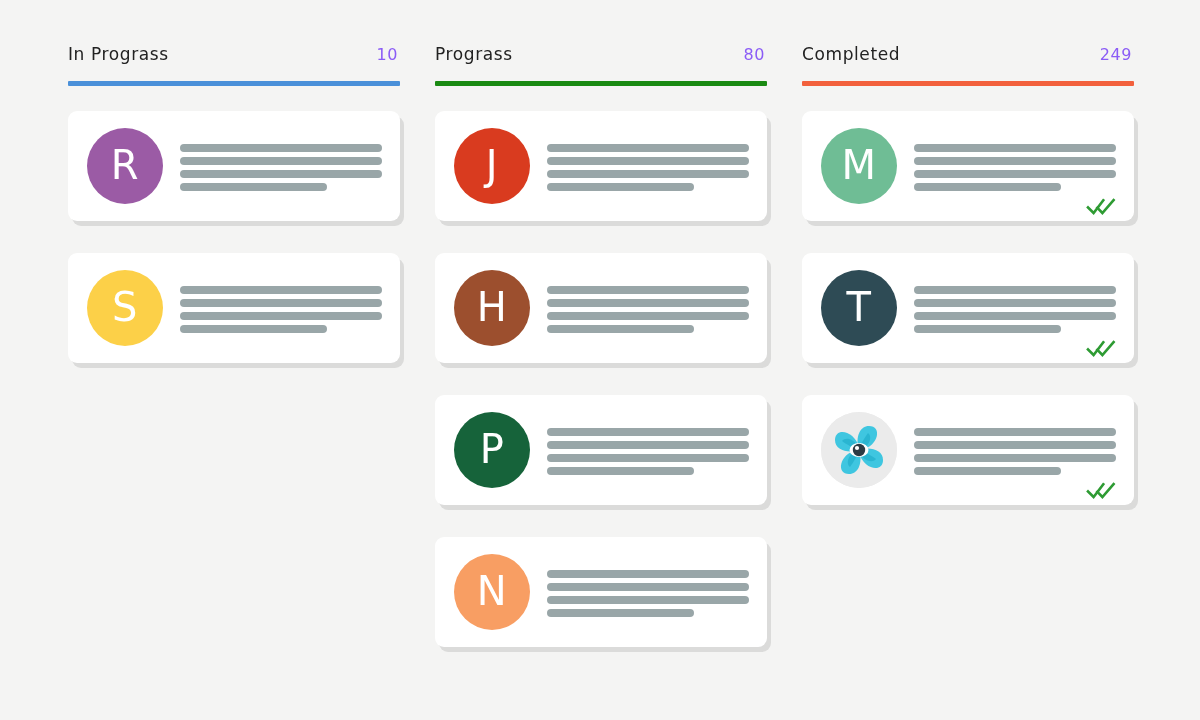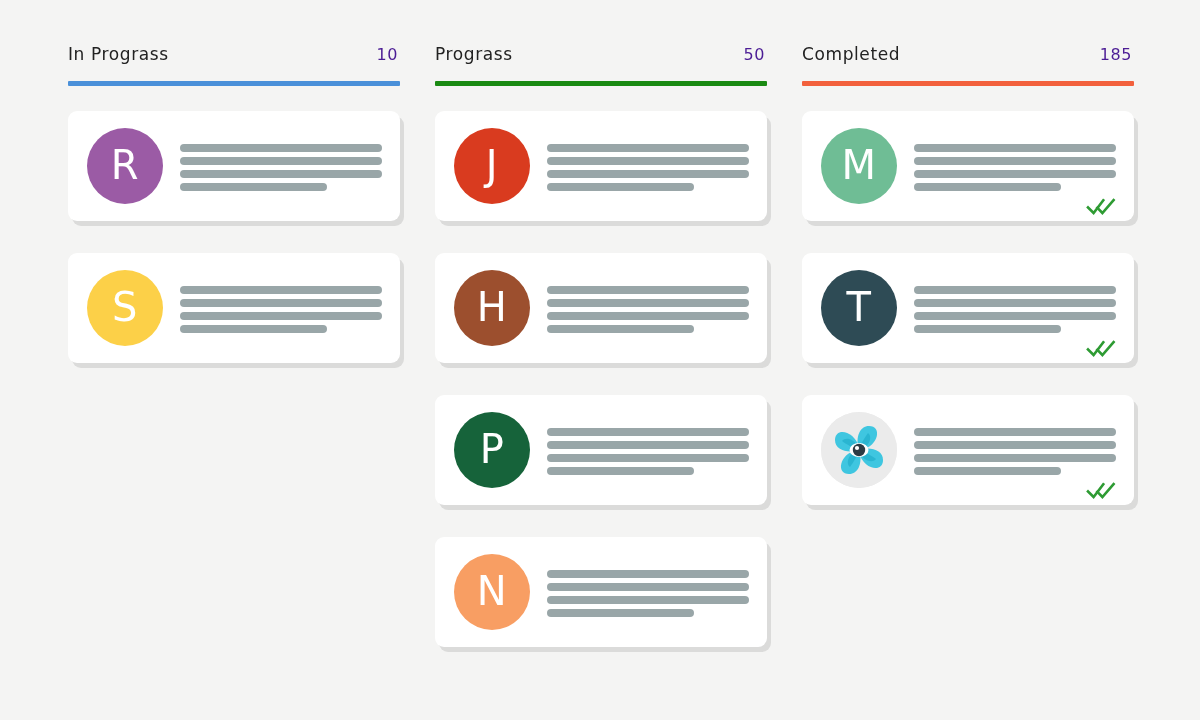--- a/index.html
+++ b/index.html
@@ -43,21 +43,21 @@
   .col-title {
     font-size: 17px;
     letter-spacing: 0.6px;
     color: #222222;
     font-weight: 400;
     white-space: nowrap;
   }
   .col-count {
     font-size: 16px;
     letter-spacing: 0.6px;
-    color: #4c1d95;
+    color: #8b5cf6;
     font-weight: 400;
   }
   .col-rule {
     margin-top: 11px;
     height: 5px;
     width: 100%;
     border-radius: 1px;
   }
 
   
@@ -175,21 +175,21 @@
             <div class="line w100"></div>
             <div class="line w100"></div>
             <div class="line w73"></div>
           </div>
         </div>
       </div>
     </div>
     <div class="column">
       <div class="col-head">
         <div class="col-title">Prograss</div>
-        <div class="col-count">50</div>
+        <div class="col-count">80</div>
       </div>
       <div class="col-rule" style="background: rgb(26, 138, 18);"></div>
       <div class="card-list">
         <div class="card">
           <div class="avatar" style="background: rgb(217, 59, 31);">
             <span>J</span>
           </div>
           <div class="lines">
             <div class="line w100"></div>
             <div class="line w100"></div>
@@ -228,21 +228,21 @@
             <div class="line w100"></div>
             <div class="line w100"></div>
             <div class="line w73"></div>
           </div>
         </div>
       </div>
     </div>
     <div class="column">
       <div class="col-head">
         <div class="col-title">Completed</div>
-        <div class="col-count">185</div>
+        <div class="col-count">249</div>
       </div>
       <div class="col-rule" style="background: rgb(242, 96, 60);"></div>
       <div class="card-list">
         <div class="card has-check">
           <div class="avatar" style="background: rgb(111, 189, 149);">
             <span>M</span>
           </div>
           <div class="lines">
             <div class="line w100"></div>
             <div class="line w100"></div>

